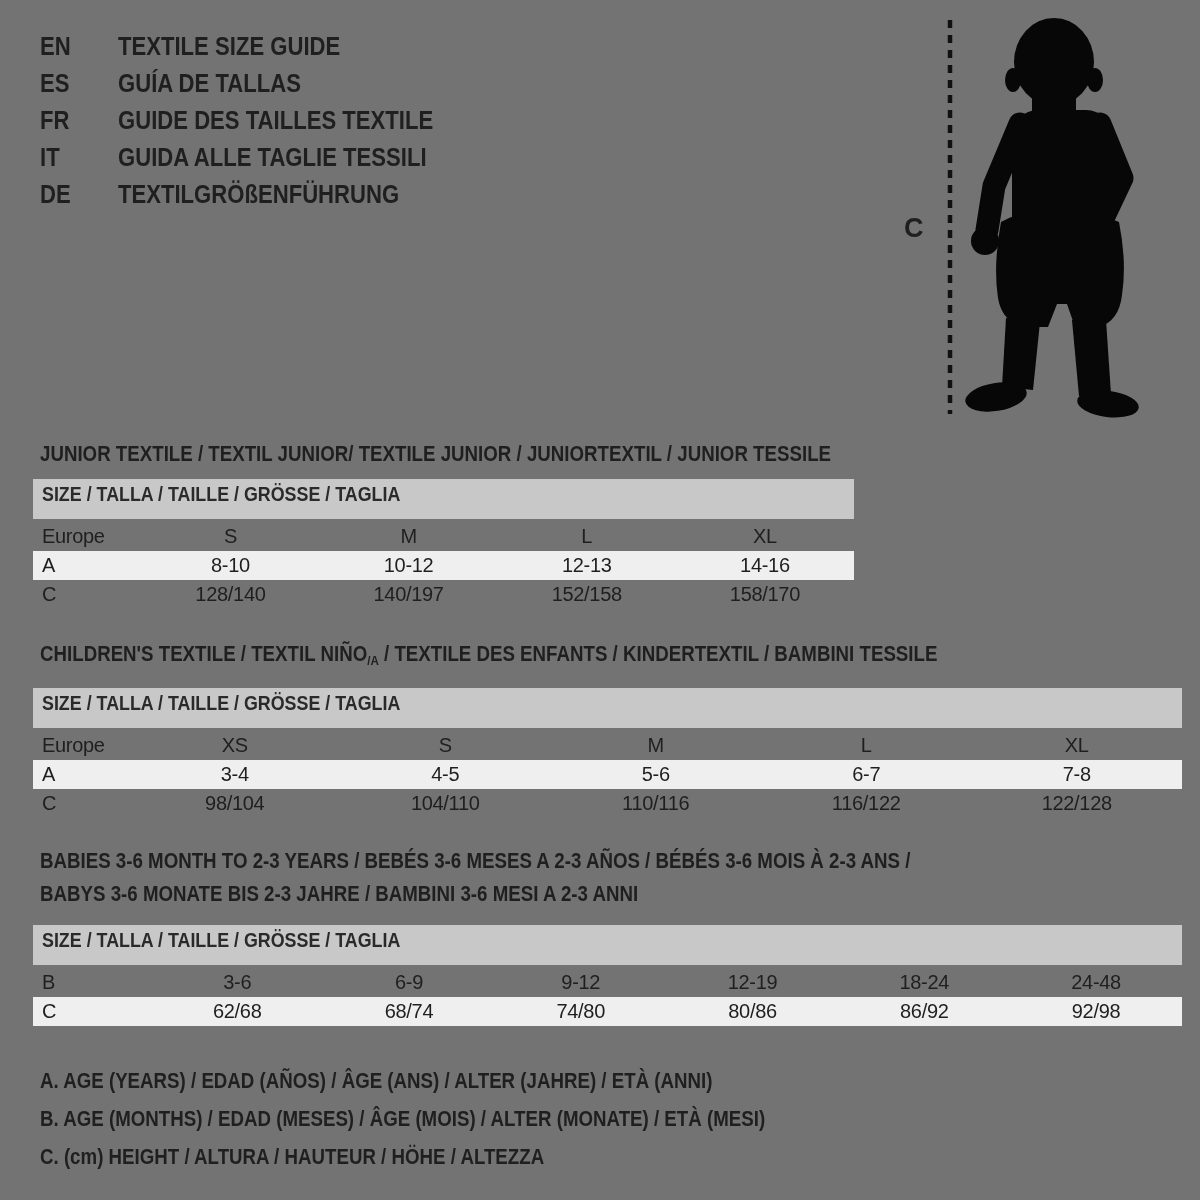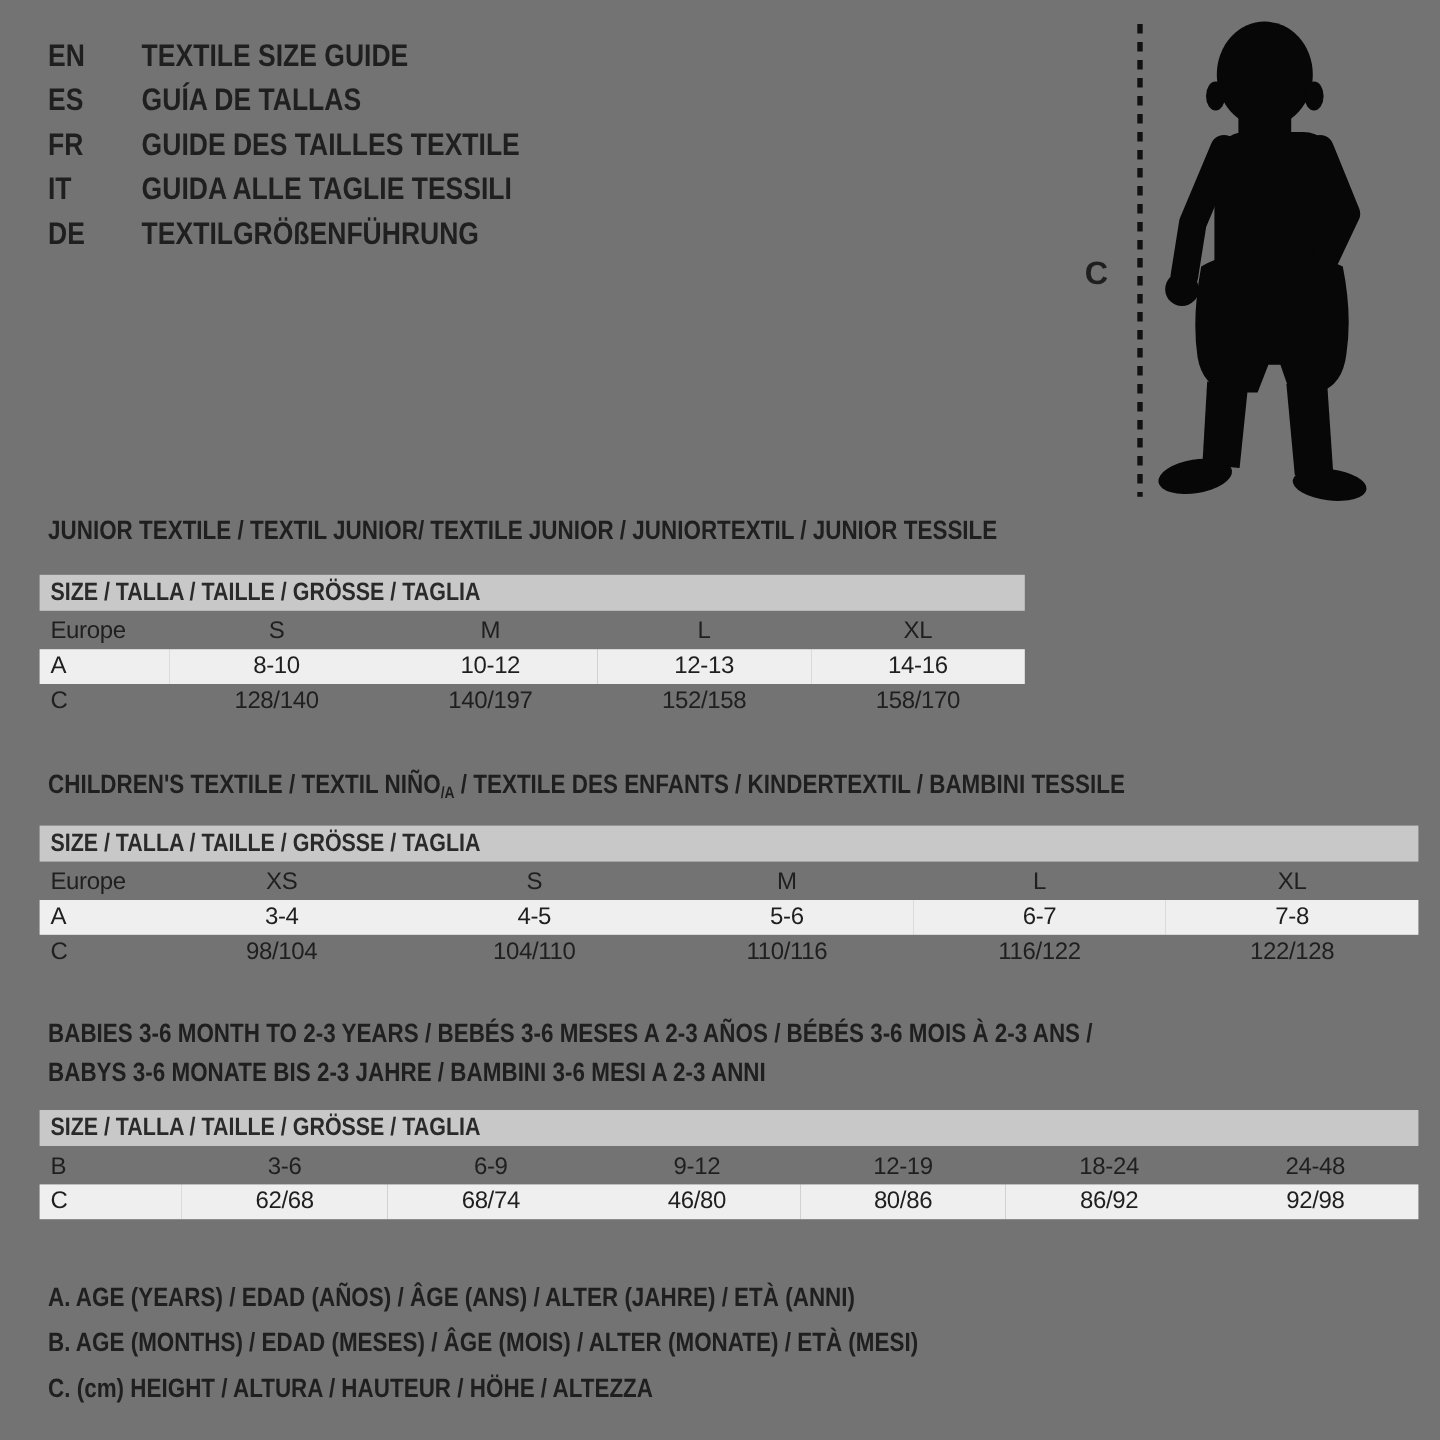--- a/index.html
+++ b/index.html
@@ -24,35 +24,35 @@
   .lang-list { position: absolute; left: 40px; top: 28px; }
   .lang-row  { display: flex; align-items: center; height: 37px; font-weight: 700; font-size: 26px; letter-spacing: 0; }
   .lang-code { width: 78px; flex: 0 0 78px; }
 
   
   .figure-label { position: absolute; left: 904px; top: 213px; font-size: 27px; font-weight: 700; }
   .figure-svg   { position: absolute; left: 938px; top: 10px; }
 
   
   .sec-heading { position: absolute; font-size: 22px; font-weight: 700; white-space: nowrap; }
-  .h-junior    { left: 40px; top: 429px; text-align: right; }
+  .h-junior    { left: 40px; top: 441px; text-align: right; }
   .h-children  { left: 40px; top: 641px; }
   .h-babies1   { left: 40px; top: 848px; }
   .h-babies2   { left: 40px; top: 881px; }
   .sub-a { font-size: 0.62em; vertical-align: baseline; position: relative; top: 0.28em; }
 
   
   .size-table { position: absolute; left: 33px; }
   .t-junior   { top: 479px; width: 821px; }
   .t-children { top: 688px; width: 1149px; }
   .t-babies   { top: 925px; width: 1149px; }
 
   .thead {
     background: #c8c8c8;
-    height: 30px;
+    height: 40px;
     line-height: 30px;
     padding-left: 9px;
     font-weight: 700;
     font-size: 21px;
     margin-bottom: 3px;
     color: #2a2a2a;
   }
   .size-table table { width: 100%; border-collapse: collapse; table-layout: fixed; }
   .size-table td {
     height: 29px;
@@ -234,21 +234,21 @@
         <td>6-9</td>
         <td>9-12</td>
         <td>12-19</td>
         <td>18-24</td>
         <td>24-48</td>
       </tr>
       <tr class="stripe">
         <td class="lbl">C</td>
         <td>62/68</td>
         <td>68/74</td>
-        <td>46/80</td>
+        <td>74/80</td>
         <td>80/86</td>
         <td>86/92</td>
         <td>92/98</td>
       </tr>
       </tbody>
     </table>
   </div>
 
   <div class="legend-line l-a">
     <span class="cx">A. AGE (YEARS) / EDAD (AÑOS) / ÂGE (ANS) / ALTER (JAHRE) / ETÀ (ANNI)</span>

